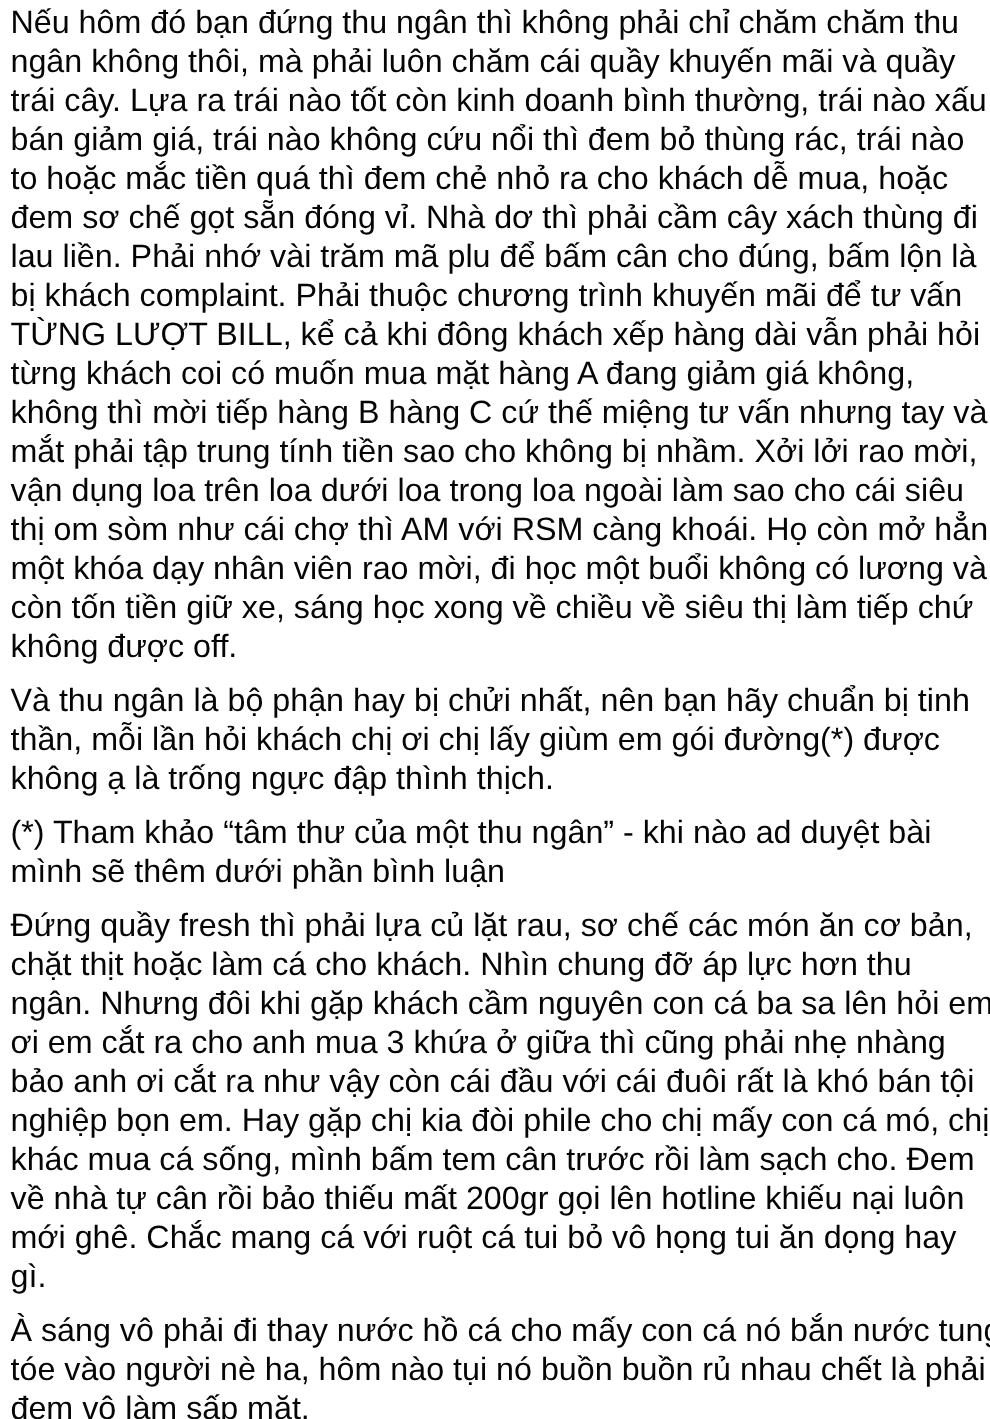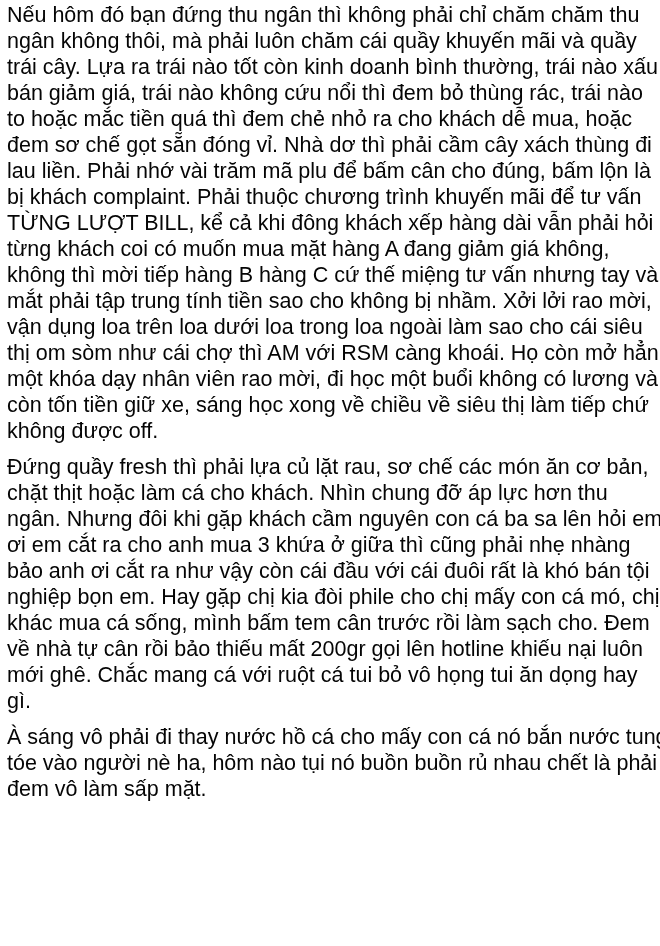--- a/index.html
+++ b/index.html
@@ -42,20 +42,25 @@
 bị khách complaint. Phải thuộc chương trình khuyến mãi để tư vấn
 TỪNG LƯỢT BILL, kể cả khi đông khách xếp hàng dài vẫn phải hỏi
 từng khách coi có muốn mua mặt hàng A đang giảm giá không,
 không thì mời tiếp hàng B hàng C cứ thế miệng tư vấn nhưng tay và
 mắt phải tập trung tính tiền sao cho không bị nhầm. Xởi lởi rao mời,
 vận dụng loa trên loa dưới loa trong loa ngoài làm sao cho cái siêu
 thị om sòm như cái chợ thì AM với RSM càng khoái. Họ còn mở hẳn
 một khóa dạy nhân viên rao mời, đi học một buổi không có lương và
 còn tốn tiền giữ xe, sáng học xong về chiều về siêu thị làm tiếp chứ
 không được off.</p>
+  <p class="para">Và thu ngân là bộ phận hay bị chửi nhất, nên bạn hãy chuẩn bị tinh
+thần, mỗi lần hỏi khách chị ơi chị lấy giùm em gói đường(*) được
+không ạ là trống ngực đập thình thịch.</p>
+  <p class="para">(*) Tham khảo “tâm thư của một thu ngân” - khi nào ad duyệt bài
+mình sẽ thêm dưới phần bình luận</p>
   <p class="para">Đứng quầy fresh thì phải lựa củ lặt rau, sơ chế các món ăn cơ bản,
 chặt thịt hoặc làm cá cho khách. Nhìn chung đỡ áp lực hơn thu
 ngân. Nhưng đôi khi gặp khách cầm nguyên con cá ba sa lên hỏi em
 ơi em cắt ra cho anh mua 3 khứa ở giữa thì cũng phải nhẹ nhàng
 bảo anh ơi cắt ra như vậy còn cái đầu với cái đuôi rất là khó bán tội
 nghiệp bọn em. Hay gặp chị kia đòi phile cho chị mấy con cá mó, chị
 khác mua cá sống, mình bấm tem cân trước rồi làm sạch cho. Đem
 về nhà tự cân rồi bảo thiếu mất 200gr gọi lên hotline khiếu nại luôn
 mới ghê. Chắc mang cá với ruột cá tui bỏ vô họng tui ăn dọng hay
 gì.</p>

